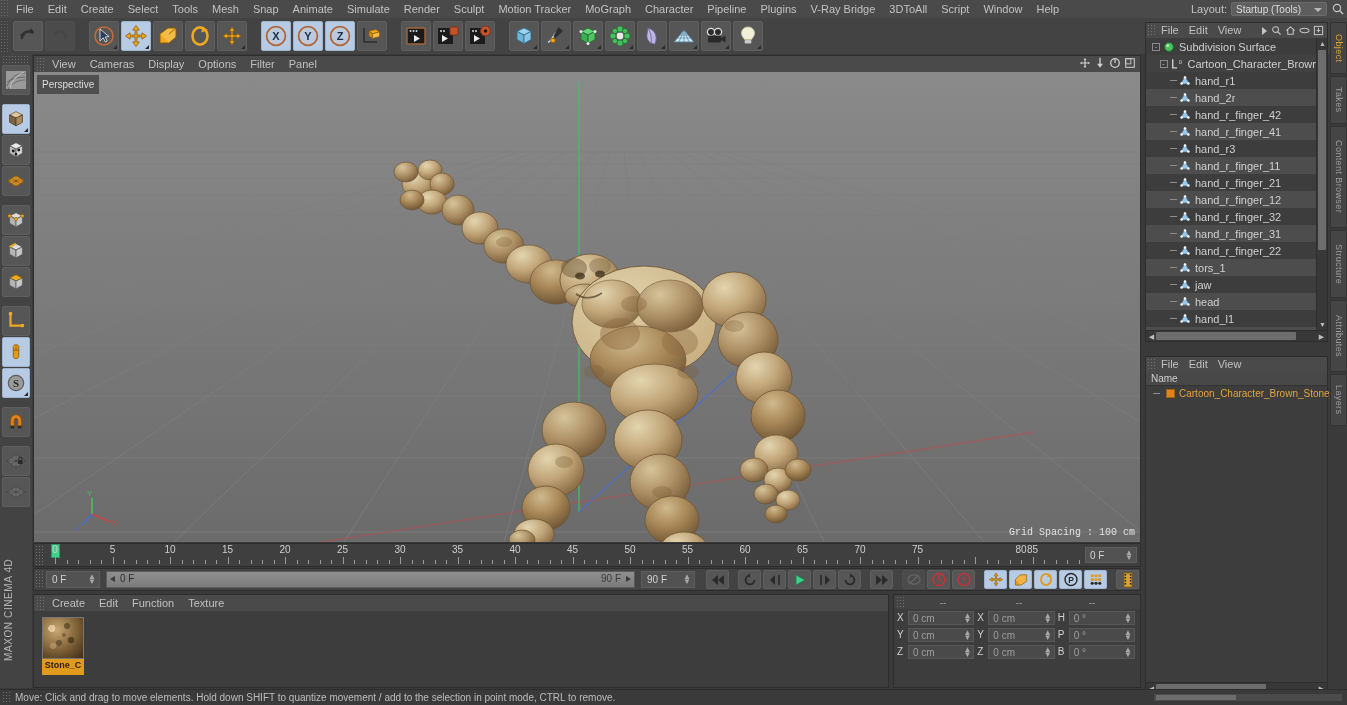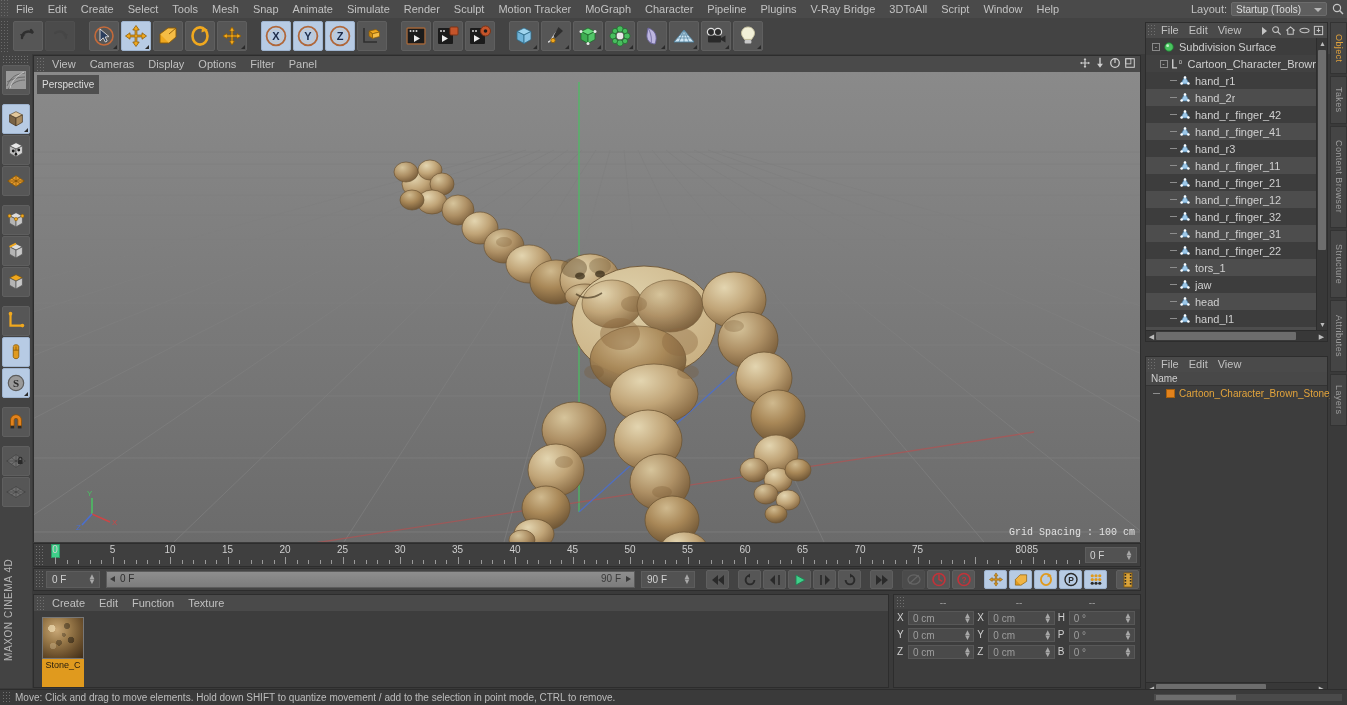--- a/index.html
+++ b/index.html
@@ -229,22 +229,22 @@
     background-image:
       radial-gradient(circle at 22% 26%, rgba(255,240,200,.55) 0 8%, transparent 9%),
       radial-gradient(circle at 60% 20%, rgba(0,0,0,.35) 0 7%, transparent 8%),
       radial-gradient(circle at 70% 55%, rgba(0,0,0,.4) 0 9%, transparent 10%),
       radial-gradient(circle at 40% 62%, rgba(0,0,0,.3) 0 8%, transparent 9%),
       radial-gradient(circle at 25% 70%, rgba(230,210,170,.3) 0 7%, transparent 8%),
       radial-gradient(circle at 52% 42%, rgba(0,0,0,.25) 0 6%, transparent 7%);
   }
   .matname {
     background: #e09a1e; color: #2a2010; font-size: 9px;
-    text-align: center; height: 28px; line-height: 12px;
-    overflow: hidden; white-space: nowrap;
+    text-align: center; height: 16px; line-height: 12px;
+    overflow: hidden; white-space: nowrap; font-weight: bold;
   }
 
   
   .coord {
     position: absolute; left: 893px; top: 594px; width: 248px; height: 94px;
     background: #3d3d3d; border: 1px solid #2d2d2d;
   }
   .co-hdr { height: 14px; display: flex; align-items: center; background: #434343; }
   .co-hdr .grip2 {
     width: 9px; height: 12px; margin-left: 2px;

